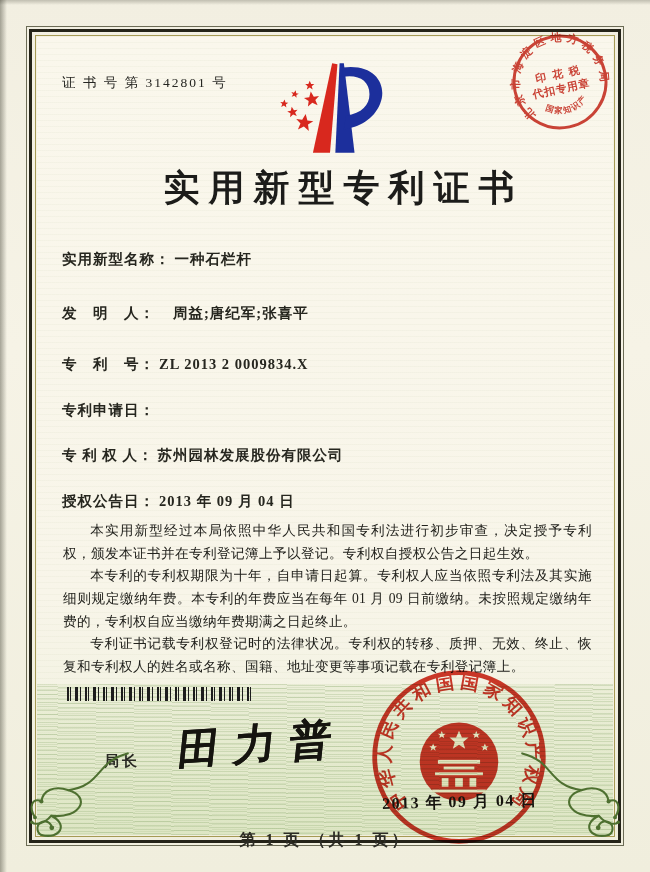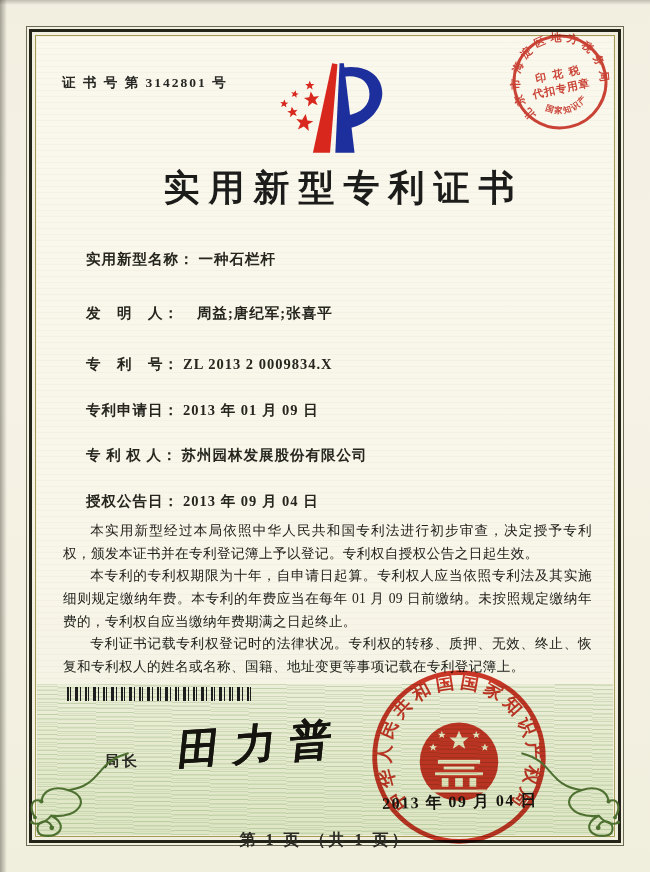--- a/index.html
+++ b/index.html
@@ -24,28 +24,28 @@
     background:
       repeating-linear-gradient(0deg,rgba(150,170,120,.06) 0 1px,rgba(0,0,0,0) 1px 6px),
       linear-gradient(180deg,#faf7ec 0%,#f8f5e9 70%,#eef0dc 100%);}
   .guilloche-bottom{position:absolute;left:37px;right:37px;top:684px;bottom:37px;
     background:
       repeating-linear-gradient(1.5deg,rgba(112,150,82,.22) 0 1px,rgba(0,0,0,0) 1px 4px),
       repeating-linear-gradient(-1.5deg,rgba(112,150,82,.12) 0 1px,rgba(0,0,0,0) 1px 5px),
       linear-gradient(180deg,rgba(210,224,180,.25),rgba(205,220,172,.5));}
   
   .cert-number{position:absolute;left:62px;top:74px;font-size:13.5px;
-    letter-spacing:2px;color:#262622;font-weight:700;}
+    letter-spacing:2px;color:#262622;font-weight:400;}
   .logo{position:absolute;left:276px;top:60px;width:108px;height:96px;}
   .title{position:absolute;left:0;right:0;top:164px;text-align:center;
     font-size:36px;font-weight:600;letter-spacing:9px;color:#1c1c1a;margin-left:37px;}
   
   .fields{position:absolute;left:62px;top:250px;right:60px;}
   .field-row{position:absolute;left:0;right:0;display:flex;align-items:baseline;
-    font-size:14.5px;color:#26261f;font-weight:600;margin-left:24px;}
+    font-size:14.5px;color:#26261f;font-weight:600;}
   .field-row .flabel{white-space:pre;letter-spacing:1px;}
   .field-row .fvalue{margin-left:4px;letter-spacing:1px;}
   .r0{top:0px;} .r1{top:54px;gap:14px;} .r2{top:105px;} .r3{top:151px;} .r4{top:196px;} .r5{top:242px;}
   
   .paras{position:absolute;left:63px;right:58px;top:520px;
     font-size:13.6px;line-height:1.67;color:#21211c;font-weight:500;
     letter-spacing:.4px;text-align:justify;}
   .paras p{text-indent:2em;}
   
   .barcode{position:absolute;left:67px;top:687px;width:186px;height:14px;
@@ -145,21 +145,20 @@
     <div class="field-row r1">
       <span class="flabel">发　明　人：</span>
       <span class="fvalue">周益;唐纪军;张喜平</span>
     </div>
     <div class="field-row r2">
       <span class="flabel">专　利　号：</span>
       <span class="fvalue">ZL 2013 2 0009834.X</span>
     </div>
     <div class="field-row r3">
       <span class="flabel">专利申请日：</span>
-      <span class="fvalue">2013 年 01 月 09 日</span>
     </div>
     <div class="field-row r4">
       <span class="flabel">专 利 权 人：</span>
       <span class="fvalue">苏州园林发展股份有限公司</span>
     </div>
     <div class="field-row r5">
       <span class="flabel">授权公告日：</span>
       <span class="fvalue">2013 年 09 月 04 日</span>
     </div>
   </div>

